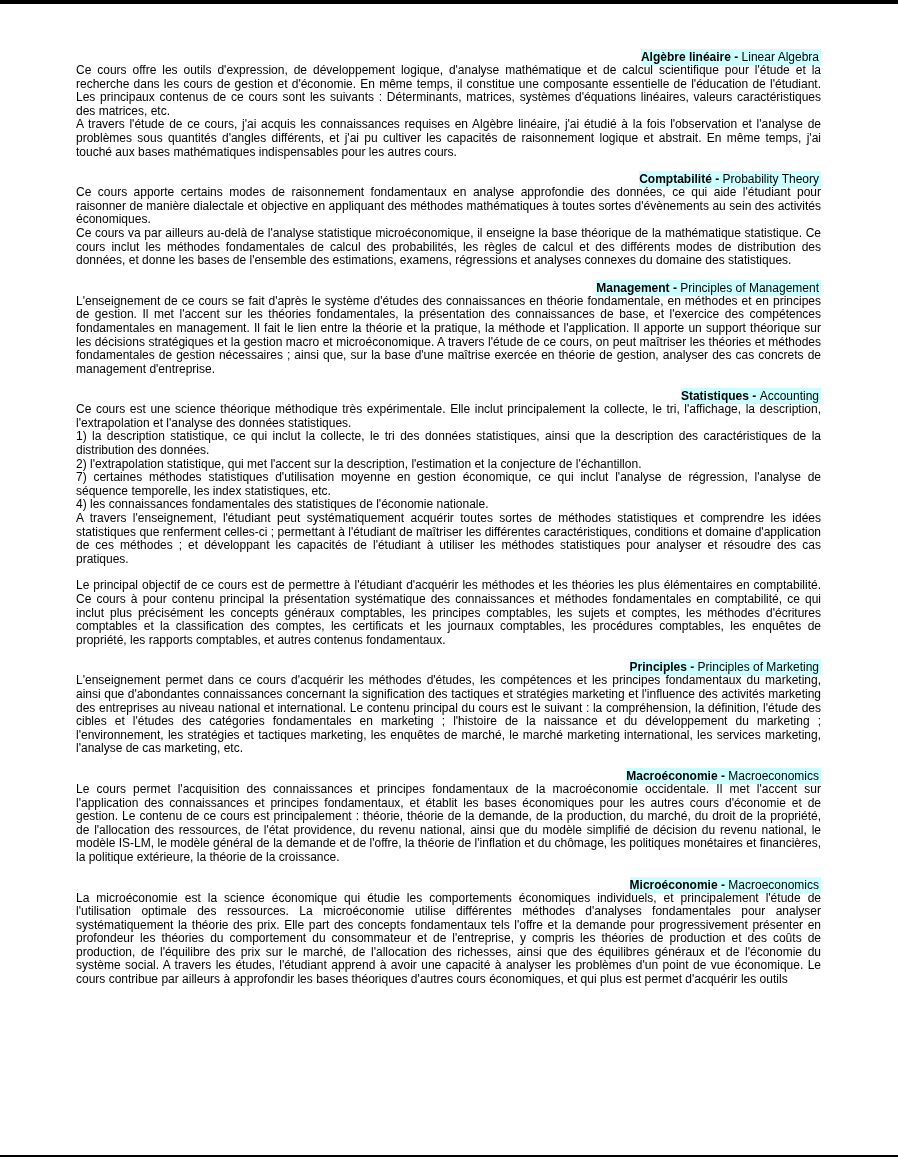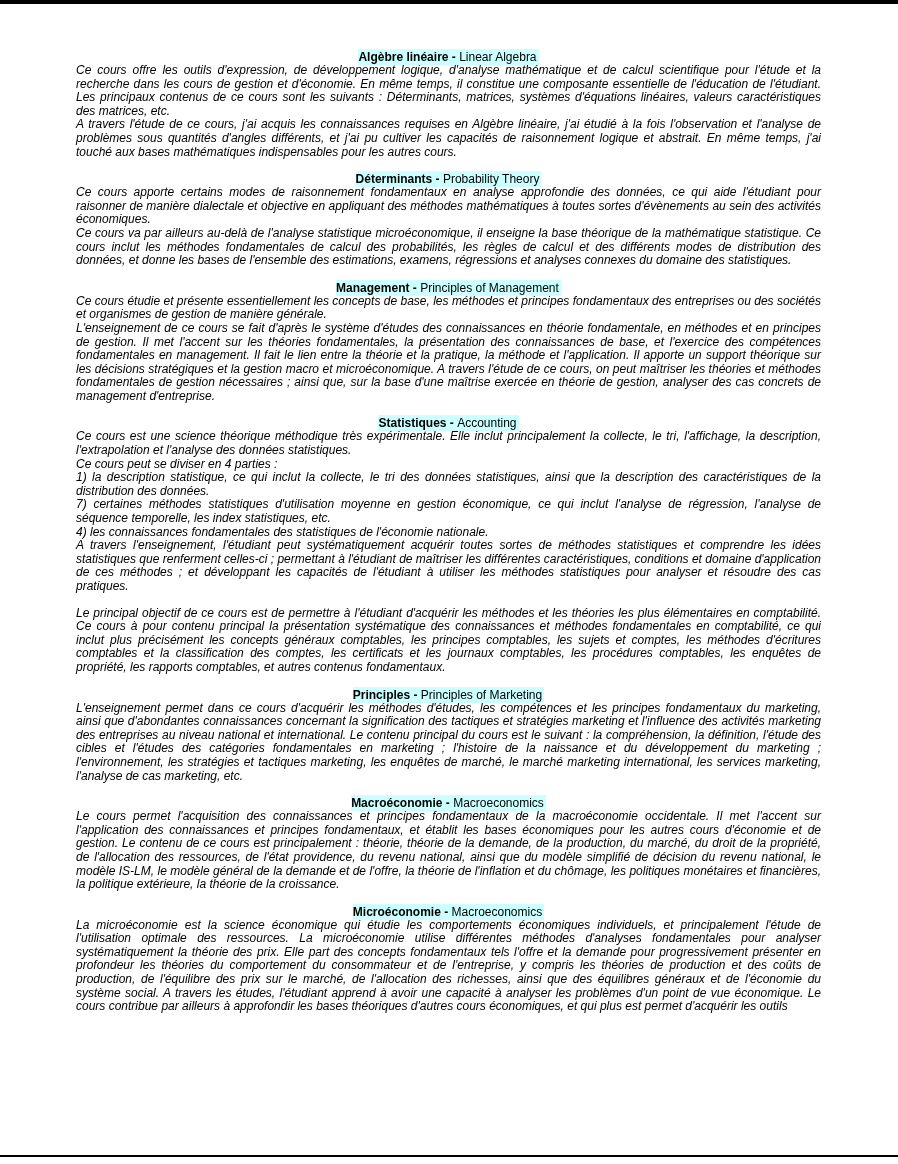--- a/index.html
+++ b/index.html
@@ -37,80 +37,79 @@
     left: 76px;
     width: 745px;
     color: var(--ink);
     font-size: 12px;
     line-height: 13.6px;
     text-align: justify;
   }
   .section { margin-top: 13px; }
   .section:first-child { margin-top: 0; }
   .section-heading {
-    text-align: center;
+    text-align: right;
     line-height: 14px;
   }
   .heading-highlight {
     background: var(--hl);
     padding: 1px 2px 1px 0;
   }
   .title-fr { font-weight: bold; }
   .title-sep { font-weight: bold; }
   .title-en { font-weight: normal; }
-  .section p { margin: 0; font-style: italic; }
+  .section p { margin: 0; }
 </style>
 </head>
 <body>
 
 <div class="page">
   <div class="rule-top"></div>
   <div class="content">
   <div class="section">
     <div class="section-heading">
       <span class="heading-highlight"><span class="title-fr">Algèbre linéaire</span><span class="title-sep"> - </span><span class="title-en">Linear Algebra</span></span>
     </div>
     <div>
 
     <p>Ce cours offre les outils d'expression, de développement logique, d'analyse mathématique et de calcul scientifique pour l'étude et la recherche dans les cours de gestion et d'économie. En même temps, il constitue une composante essentielle de l'éducation de l'étudiant. Les principaux contenus de ce cours sont les suivants : Déterminants, matrices, systèmes d'équations linéaires, valeurs caractéristiques des matrices, etc.</p>
           <p>A travers l'étude de ce cours, j'ai acquis les connaissances requises en Algèbre linéaire, j'ai étudié à la fois l'observation et l'analyse de problèmes sous quantités d'angles différents, et j'ai pu cultiver les capacités de raisonnement logique et abstrait. En même temps, j'ai touché aux bases mathématiques indispensables pour les autres cours.</p>
         </div>
   </div>
 
   <div class="section">
     <div class="section-heading">
-      <span class="heading-highlight"><span class="title-fr">Déterminants</span><span class="title-sep"> - </span><span class="title-en">Probability Theory</span></span>
+      <span class="heading-highlight"><span class="title-fr">Comptabilité</span><span class="title-sep"> - </span><span class="title-en">Probability Theory</span></span>
     </div>
     <div>
 
     <p>Ce cours apporte certains modes de raisonnement fondamentaux en analyse approfondie des données, ce qui aide l'étudiant pour raisonner de manière dialectale et objective en appliquant des méthodes mathématiques à toutes sortes d'évènements au sein des activités économiques.</p>
           <p>Ce cours va par ailleurs au-delà de l'analyse statistique microéconomique, il enseigne la base théorique de la mathématique statistique. Ce cours inclut les méthodes fondamentales de calcul des probabilités, les règles de calcul et des différents modes de distribution des données, et donne les bases de l'ensemble des estimations, examens, régressions et analyses connexes du domaine des statistiques.</p>
         </div>
   </div>
 
   <div class="section">
     <div class="section-heading">
       <span class="heading-highlight"><span class="title-fr">Management</span><span class="title-sep"> - </span><span class="title-en">Principles of Management</span></span>
     </div>
     <div>
 
-    <p>Ce cours étudie et présente essentiellement les concepts de base, les méthodes et principes fondamentaux des entreprises ou des sociétés et organismes de gestion de manière générale.</p>
           <p>L'enseignement de ce cours se fait d'après le système d'études des connaissances en théorie fondamentale, en méthodes et en principes de gestion. Il met l'accent sur les théories fondamentales, la présentation des connaissances de base, et l'exercice des compétences fondamentales en management. Il fait le lien entre la théorie et la pratique, la méthode et l'application. Il apporte un support théorique sur les décisions stratégiques et la gestion macro et microéconomique. A travers l'étude de ce cours, on peut maîtriser les théories et méthodes fondamentales de gestion nécessaires ; ainsi que, sur la base d'une maîtrise exercée en théorie de gestion, analyser des cas concrets de management d'entreprise.</p>
         </div>
   </div>
 
   <div class="section">
     <div class="section-heading">
       <span class="heading-highlight"><span class="title-fr">Statistiques</span><span class="title-sep"> - </span><span class="title-en">Accounting</span></span>
     </div>
     <div>
 
     <p>Ce cours est une science théorique méthodique très expérimentale. Elle inclut principalement la collecte, le tri, l'affichage, la description, l'extrapolation et l'analyse des données statistiques.</p>
-          <p>Ce cours peut se diviser en 4 parties :</p>
           <p>1) la description statistique, ce qui inclut la collecte, le tri des données statistiques, ainsi que la description des caractéristiques de la distribution des données.</p>
+          <p>2) l'extrapolation statistique, qui met l'accent sur la description, l'estimation et la conjecture de l'échantillon.</p>
           <p>7) certaines méthodes statistiques d'utilisation moyenne en gestion économique, ce qui inclut l'analyse de régression, l'analyse de séquence temporelle, les index statistiques, etc.</p>
           <p>4) les connaissances fondamentales des statistiques de l'économie nationale.</p>
           <p>A travers l'enseignement, l'étudiant peut systématiquement acquérir toutes sortes de méthodes statistiques et comprendre les idées statistiques que renferment celles-ci ; permettant à l'étudiant de maîtriser les différentes caractéristiques, conditions et domaine d'application de ces méthodes ; et développant les capacités de l'étudiant à utiliser les méthodes statistiques pour analyser et résoudre des cas pratiques.</p>
         </div>
   </div>
 
   <div class="section">
     <div>
 
     <p>Le principal objectif de ce cours est de permettre à l'étudiant d'acquérir les méthodes et les théories les plus élémentaires en comptabilité. Ce cours à pour contenu principal la présentation systématique des connaissances et méthodes fondamentales en comptabilité, ce qui inclut plus précisément les concepts généraux comptables, les principes comptables, les sujets et comptes, les méthodes d'écritures comptables et la classification des comptes, les certificats et les journaux comptables, les procédures comptables, les enquêtes de propriété, les rapports comptables, et autres contenus fondamentaux.</p>

